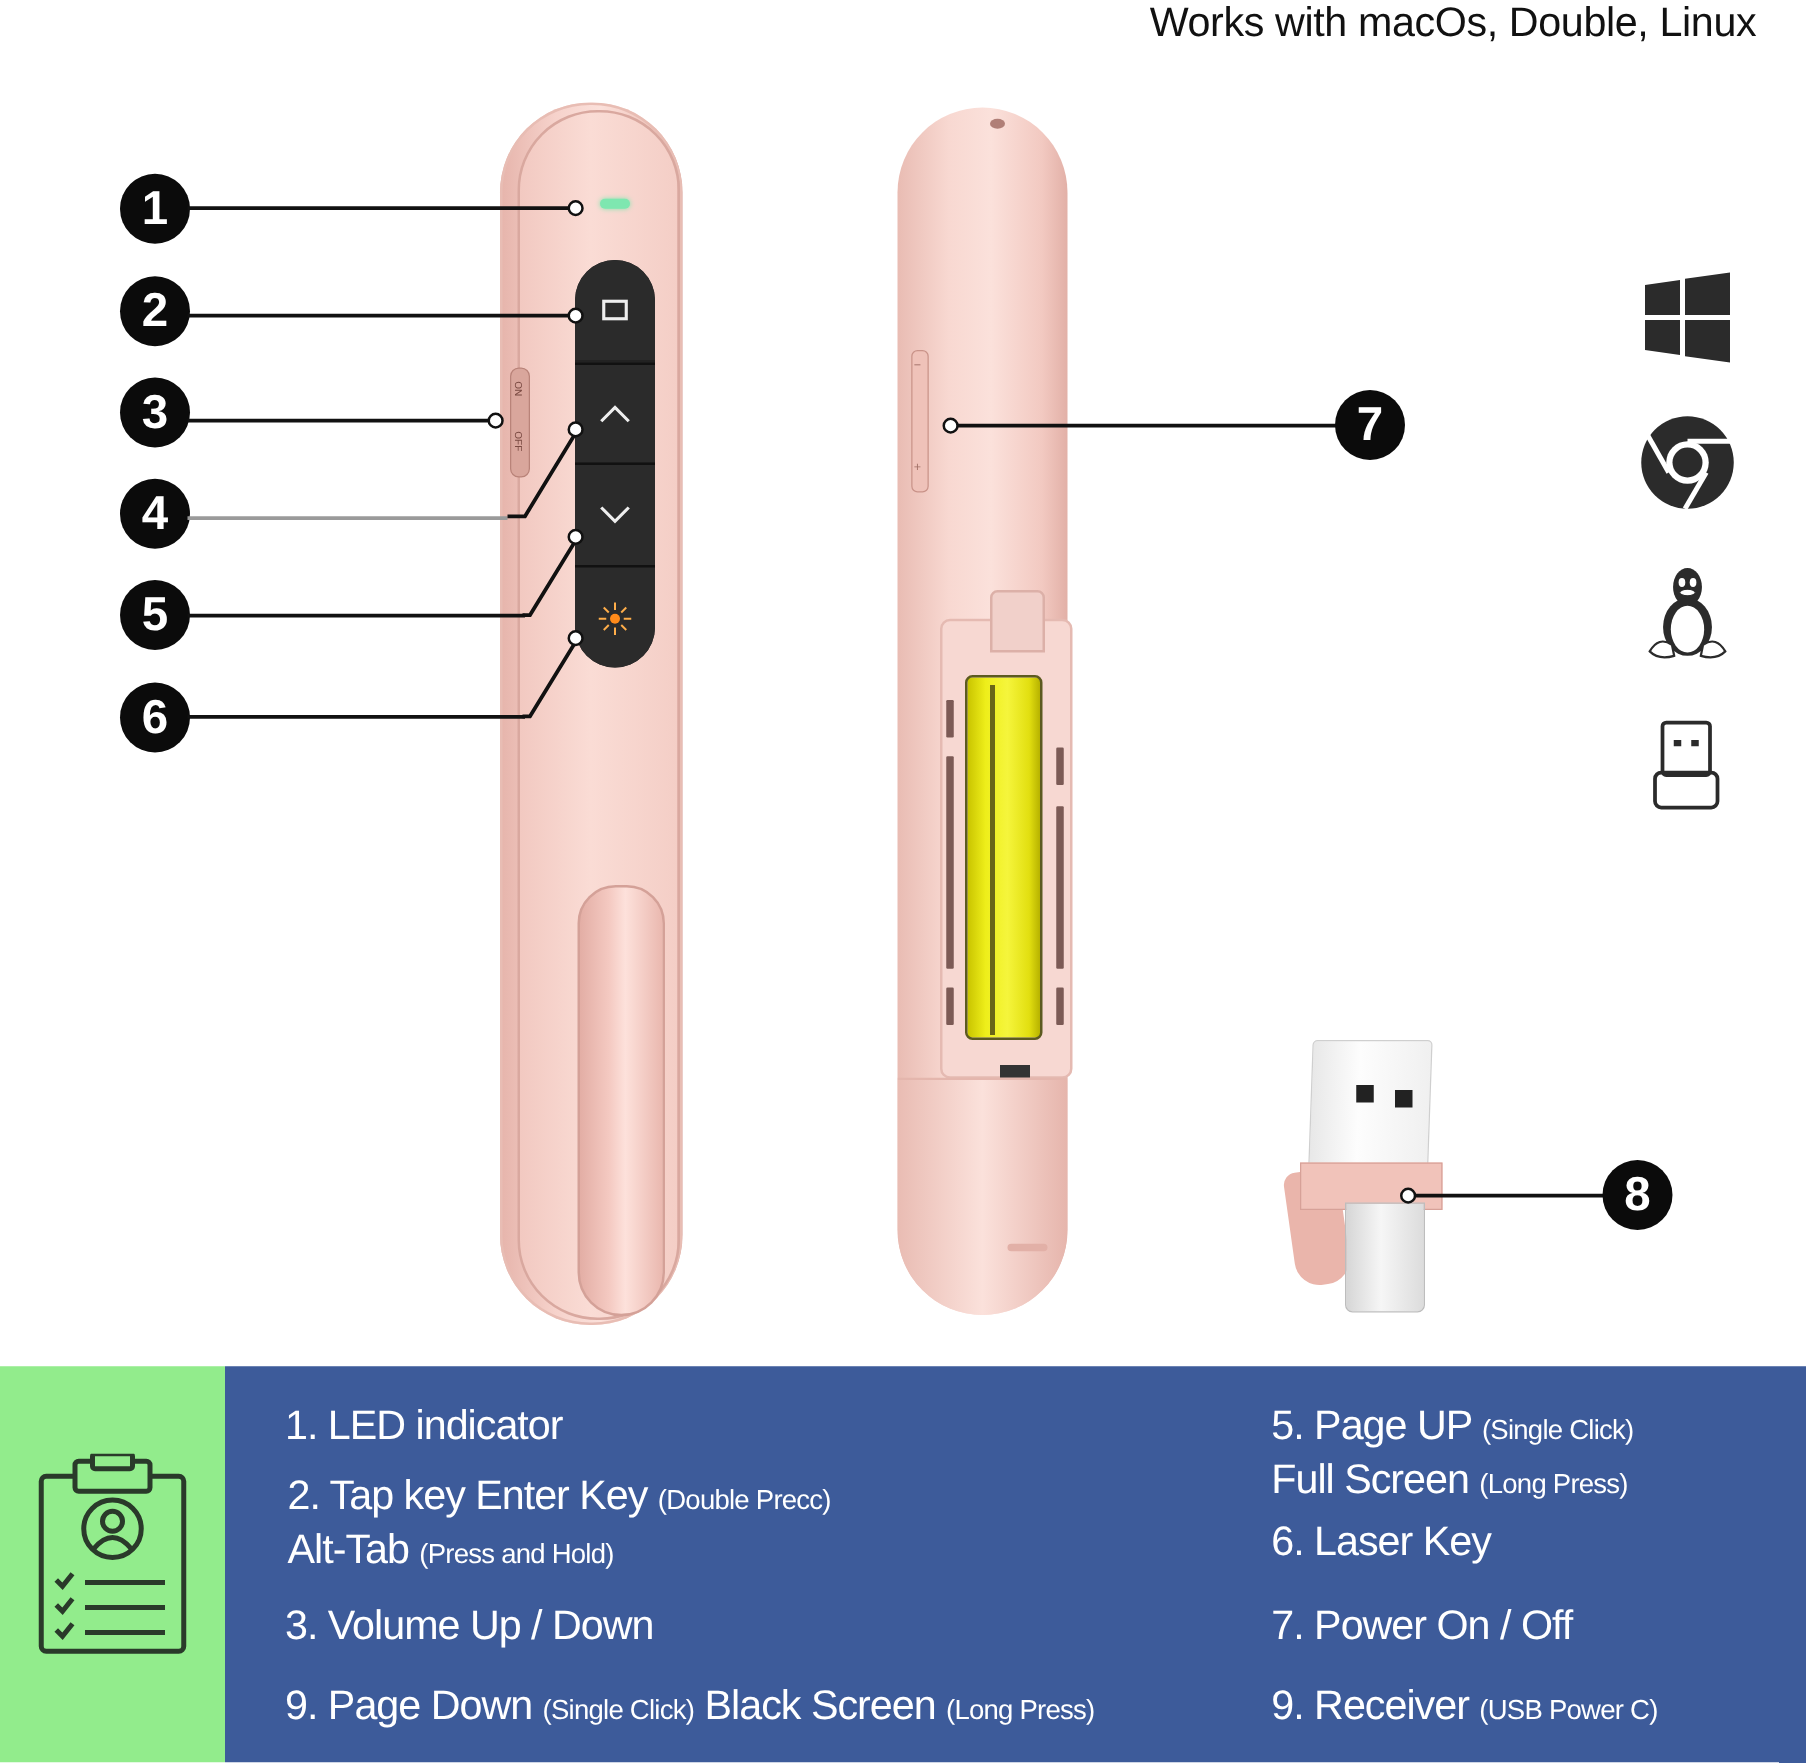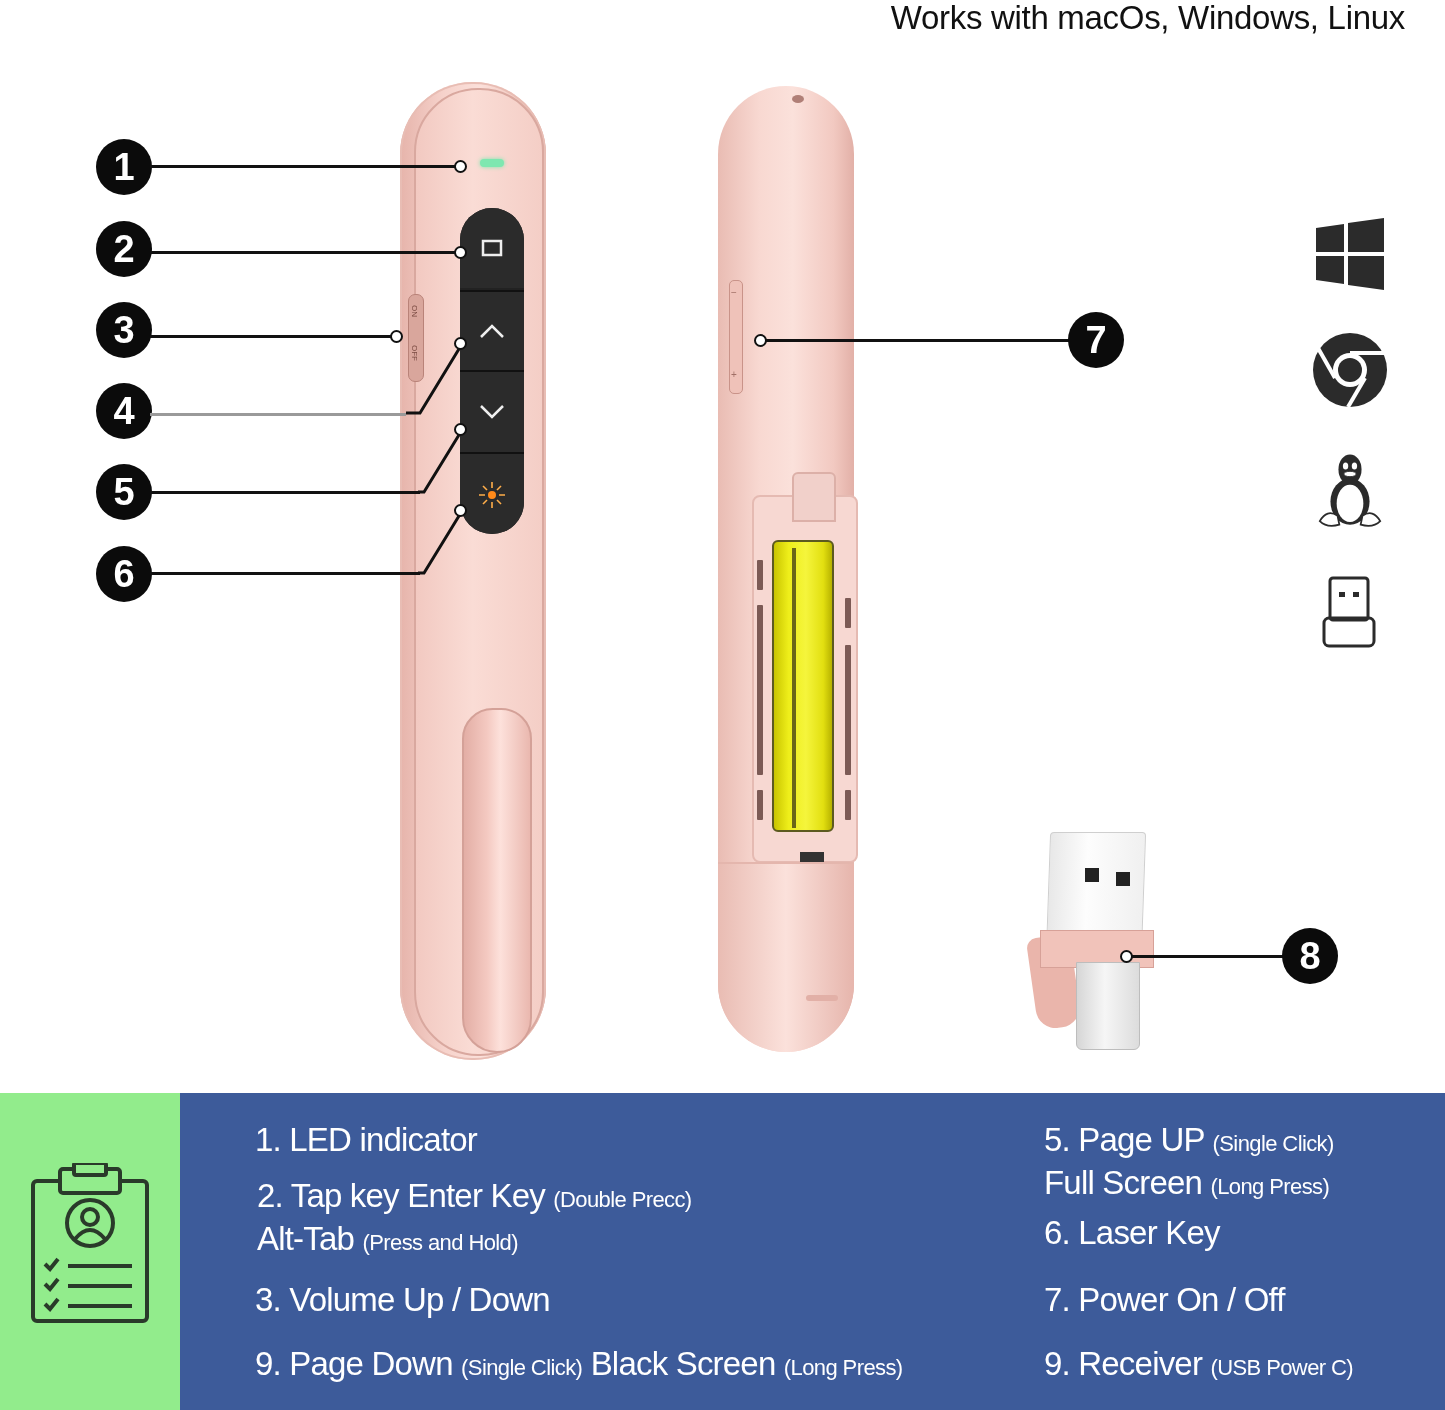--- a/index.html
+++ b/index.html
@@ -75,27 +75,27 @@
   .usb-a { position:absolute; left:1048px; top:832px; width:94px; height:120px; background:linear-gradient(90deg,#e8e8e8,#fdfdfd 40%,#f0f0f0); border:1px solid #cfcfcf; border-radius:4px 4px 0 0; transform:skewX(-2deg); }
   .usb-hole { position:absolute; width:14px; height:14px; background:#222; }
   .usb-collar { position:absolute; left:1040px; top:930px; width:112px; height:36px; background:#f1c3ba; border:1px solid #d7a198; }
   .usb-wing { position:absolute; left:1032px; top:936px; width:44px; height:92px; background:#eab5ab; border-radius:10px 4px 20px 20px; transform:rotate(-8deg); }
   .usb-c { position:absolute; left:1076px; top:962px; width:62px; height:86px; background:linear-gradient(90deg,#d6d6d6,#f6f6f6 45%,#dcdcdc); border:1px solid #bdbdbd; border-radius:0 0 6px 6px; }
   
   .os-icon { position:absolute; left:1310px; width:80px; height:80px; }
   
   .legend-left { position:absolute; left:0; top:1093px; width:180px; height:317px; background:#92ec8c; }
   .legend-main { position:absolute; left:180px; top:1093px; width:1265px; height:317px; background:#3d5b9a; }
-  .legend-item { position:absolute; color:#fff; font-size:33px; letter-spacing:-0.8px; white-space:nowrap; line-height:38px;margin-left:27px; }
+  .legend-item { position:absolute; color:#fff; font-size:33px; letter-spacing:-0.8px; white-space:nowrap; line-height:38px; }
   .legend-item .sub { font-size:22px; letter-spacing:-0.6px; }
 </style>
 </head>
 <body>
 
-<div class="heading">Works with macOs, Windows, Linux</div>
+<div class="heading">Works with macOs, Double, Linux</div>
 
 <div>
   <div class="remote-front"></div>
   <div class="remote-front-face"></div>
   <div class="led"></div>
   <div class="switch">
     <span class="abs" style="left:1px;top:10px;font-size:8px;color:#7a4a42;writing-mode:vertical-rl;">ON</span>
     <span class="abs" style="left:1px;top:50px;font-size:8px;color:#7a4a42;writing-mode:vertical-rl;">OFF</span>
   </div>
   <div class="keypad">

